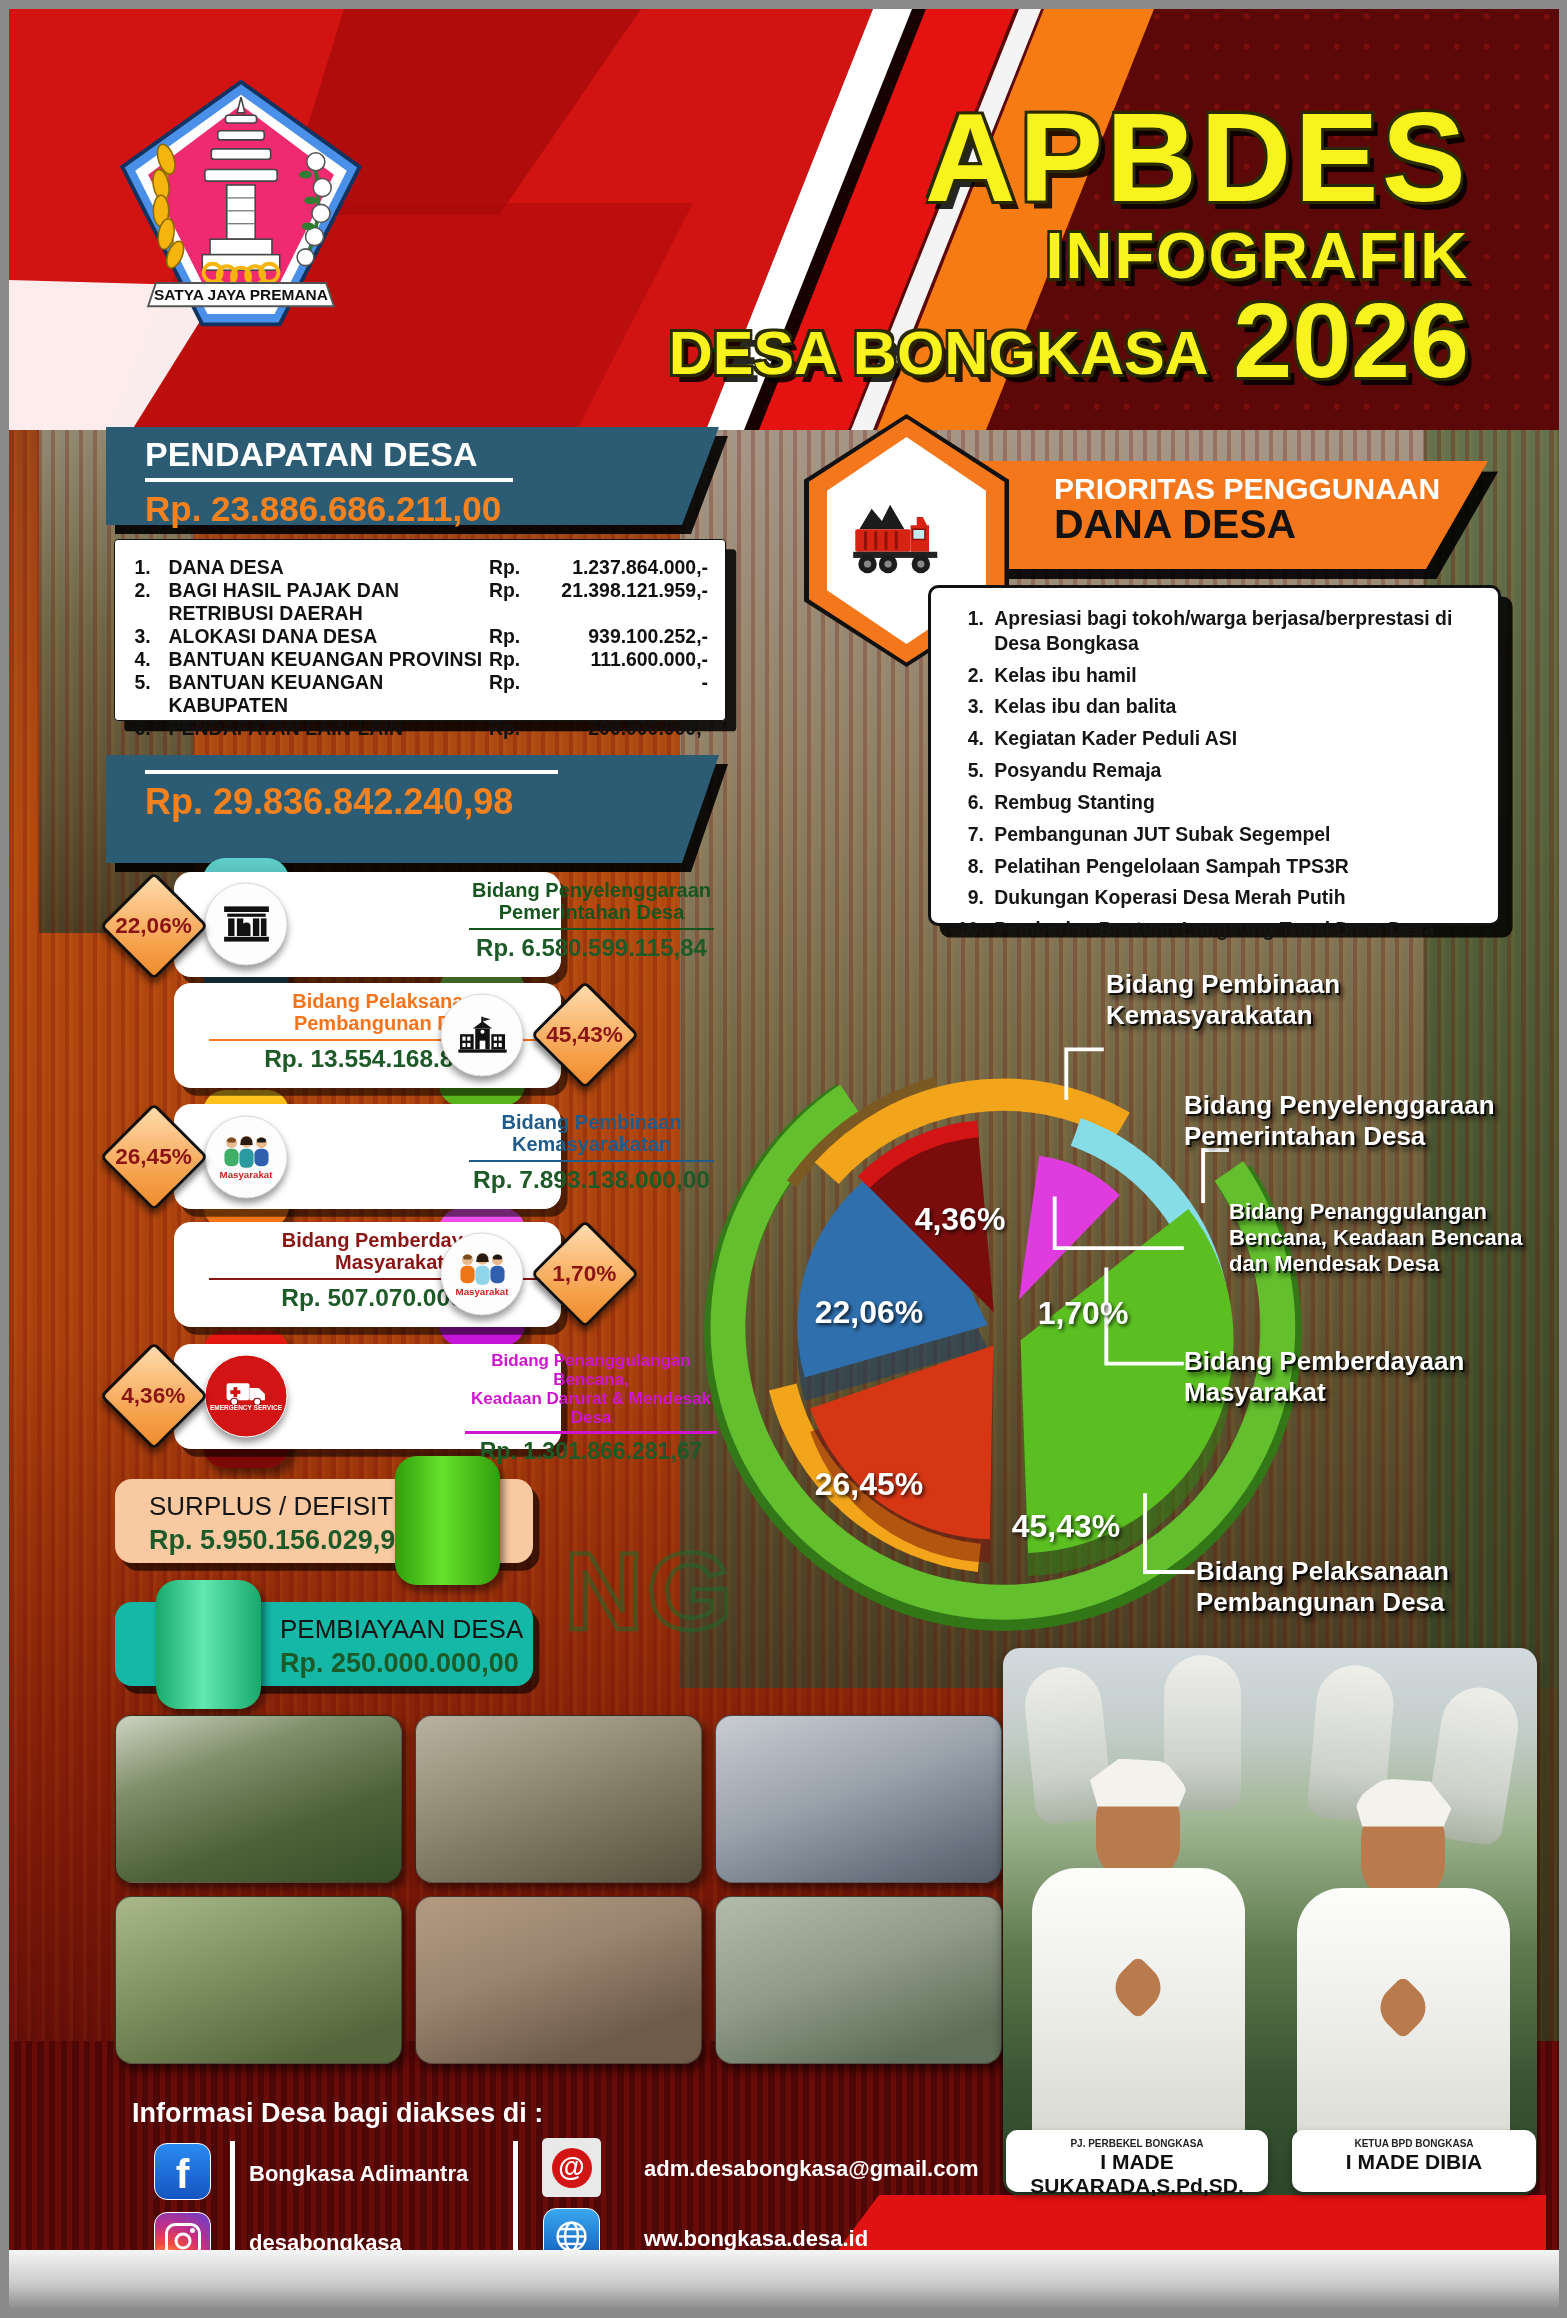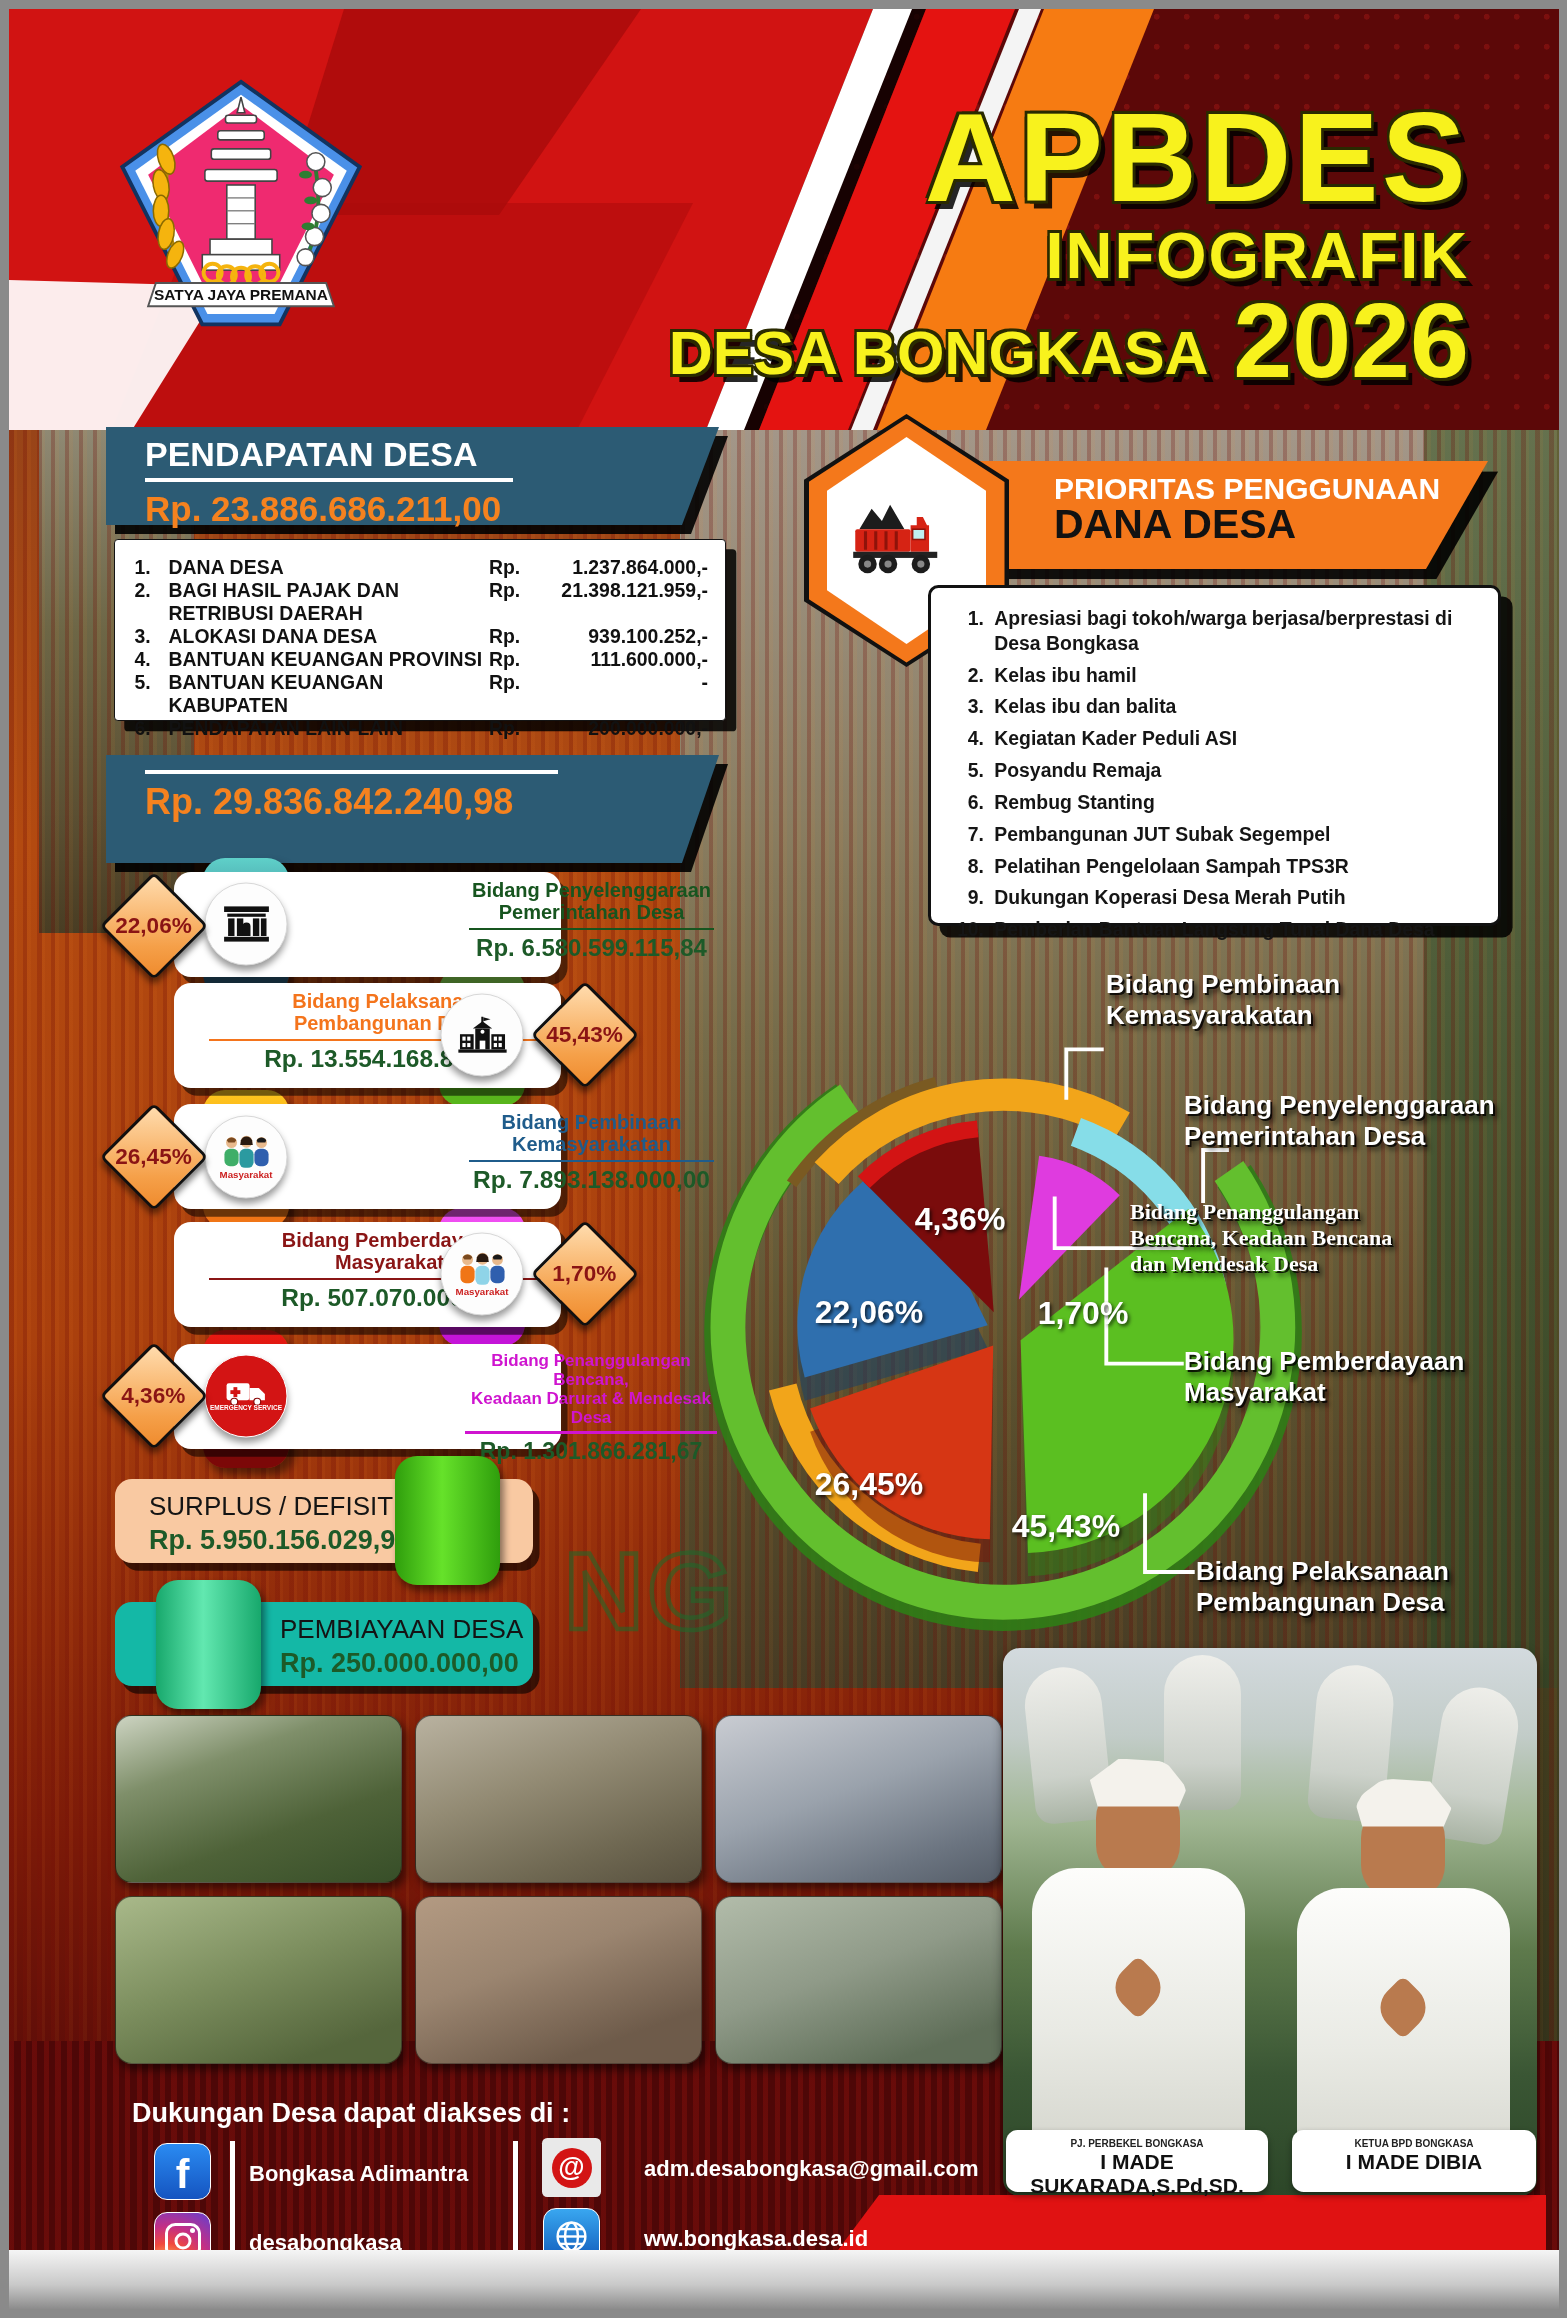--- a/index.html
+++ b/index.html
@@ -613,21 +613,21 @@
   <div class="pct" style="left:1057px;top:1517px;">45,43%</div>
 
   <div class="callout" style="left:1097px;top:960px;">
     <span>Bidang Pembinaan</span><br>
     <span>Kemasyarakatan</span>
   </div>
   <div class="callout" style="left:1175px;top:1081px;">
     <span>Bidang Penyelenggaraan</span><br>
     <span>Pemerintahan Desa</span>
   </div>
-  <div class="callout small" style="left:1121px;top:1190px;font-family:Liberation Serif, serif;">
+  <div class="callout small" style="left:1220px;top:1190px;">
     <span>Bidang Penanggulangan</span><br>
     <span>Bencana, Keadaan Bencana</span><br>
     <span>dan Mendesak Desa</span>
   </div>
   <div class="callout" style="left:1175px;top:1337px;">
     <span>Bidang Pemberdayaan</span><br>
     <span>Masyarakat</span>
   </div>
   <div class="callout" style="left:1187px;top:1547px;">
     <span>Bidang Pelaksanaan</span><br>
@@ -670,21 +670,21 @@
 
   <div class="namecard" style="left:997px;width:262px;">
     <div class="nc-role">PJ. PERBEKEL BONGKASA</div>
     <div class="nc-name">I MADE SUKARADA,S.Pd,SD.</div>
   </div>
   <div class="namecard" style="left:1283px;width:244px;">
     <div class="nc-role">KETUA BPD BONGKASA</div>
     <div class="nc-name">I MADE DIBIA</div>
   </div>
 
-  <div class="f-head">Dukungan Desa dapat diakses di :</div>
+  <div class="f-head">Informasi Desa bagi diakses di :</div>
 
   <div class="sq fb" style="left:145px;top:2134px;">
       <span>f</span>
     </div>
   <div class="sq ig" style="left:145px;top:2203px;">
     <div class="ig-in">
         <div class="ig-lens"></div>
         <div class="ig-dot"></div>
       </div>
   </div>

